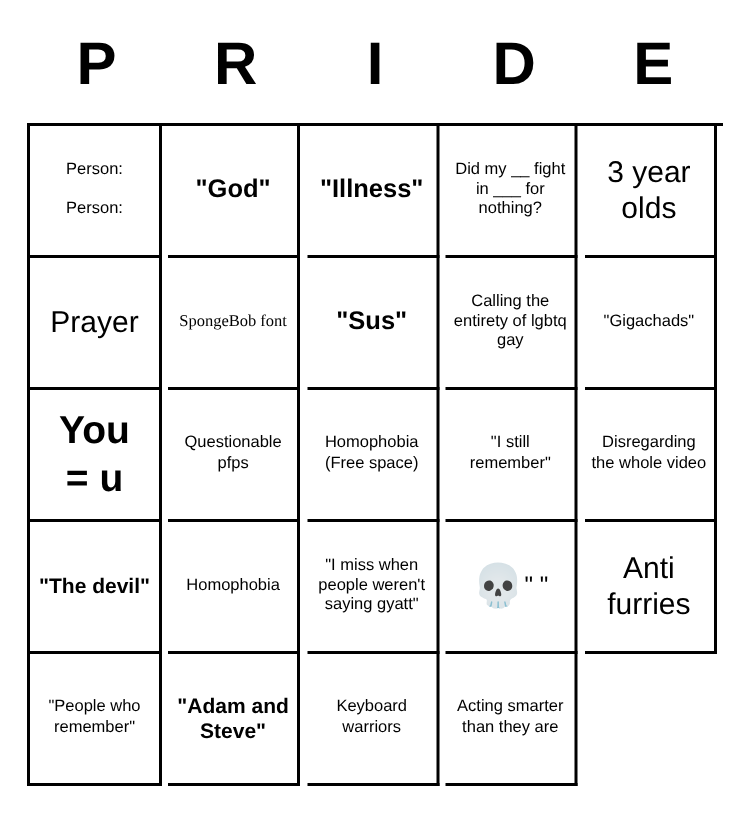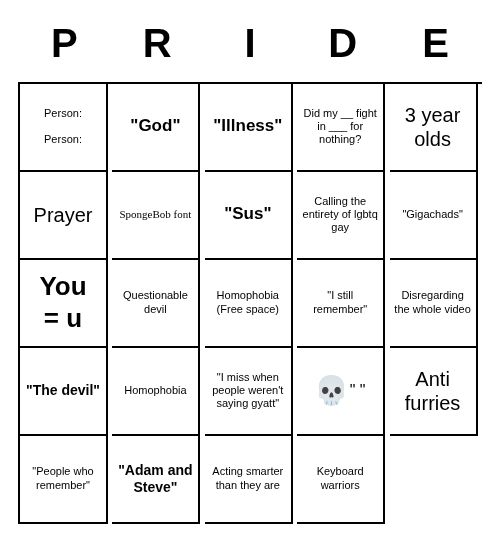--- a/index.html
+++ b/index.html
@@ -119,21 +119,21 @@
         <span class="cell-text">Calling the entirety of lgbtq gay</span>
       </div>
     <div class="cell">
         <span class="cell-text">"Gigachads"</span>
       </div>
 
     <div class="cell">
         <span class="cell-text xlarge">You<br>= u</span>
       </div>
     <div class="cell">
-        <span class="cell-text">Questionable devil</span>
+        <span class="cell-text">Questionable pfps</span>
       </div>
     <div class="cell">
         <span class="cell-text">Homophobia (Free space)</span>
       </div>
     <div class="cell">
         <span class="cell-text">"I still remember"</span>
       </div>
     <div class="cell">
         <span class="cell-text">Disregarding the whole video</span>
       </div>
@@ -155,19 +155,19 @@
         <span class="cell-text large">Anti furries</span>
       </div>
 
     <div class="cell">
         <span class="cell-text">"People who remember"</span>
       </div>
     <div class="cell">
         <span class="cell-text medium">"Adam and Steve"</span>
       </div>
     <div class="cell">
-        <span class="cell-text">Acting smarter than they are</span>
+        <span class="cell-text">Keyboard warriors</span>
       </div>
     <div class="cell">
-        <span class="cell-text">Keyboard warriors</span>
+        <span class="cell-text">Acting smarter than they are</span>
       </div>
   </div>
 </div>
 
 </body></html>

